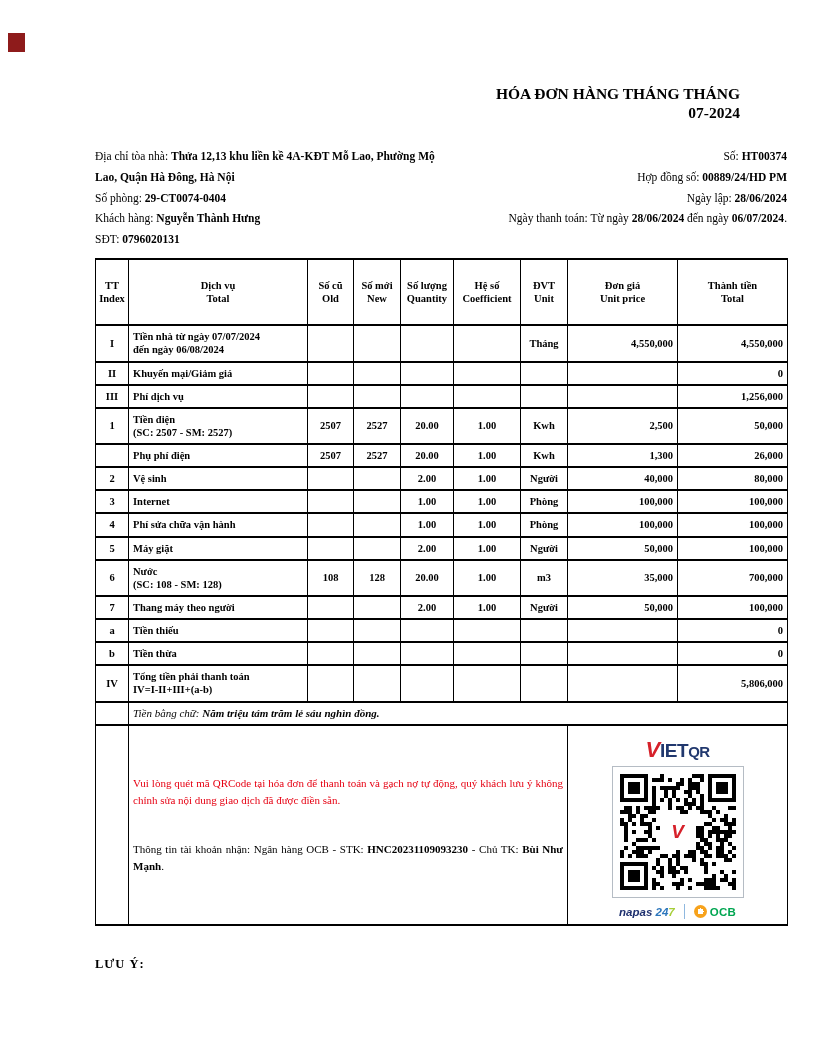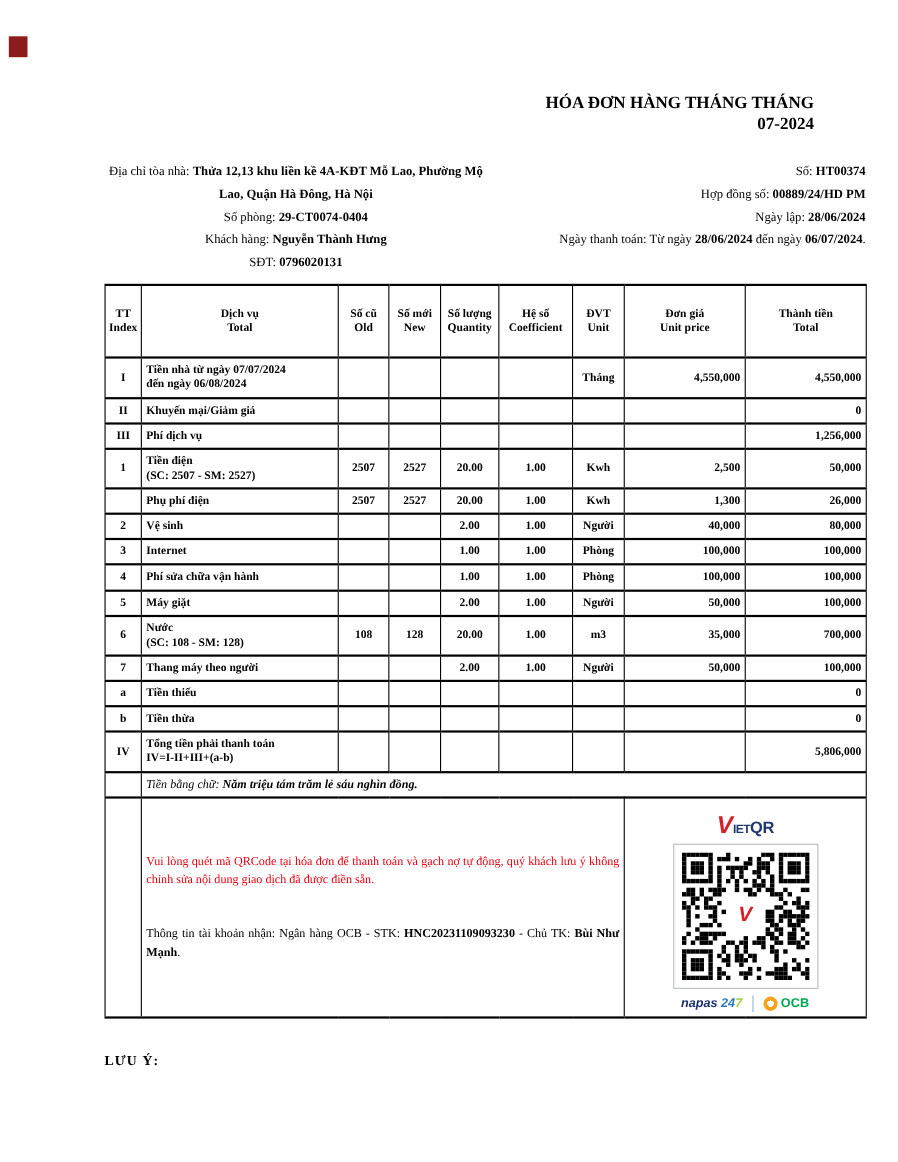--- a/index.html
+++ b/index.html
@@ -20,21 +20,21 @@
   .lm-y4 { left:40px; top:15px; width:9px;  height:9px;  background:#f2a71b; }
   .lm-t1 { left:9px;  top:22px; width:31px; height:11px; background:#18a49a; }
   .lm-t2 { left:17px; top:33px; width:15px; height:12px; background:#18a49a; }
   .logo-text { margin-left:5px; font-family:"Liberation Sans", sans-serif; font-weight:bold;
                font-size:17px; line-height:15px; color:#3b3476; letter-spacing:-0.3px; }
   .logo-text .reg { font-size:8px; vertical-align:super; }
 
   
   .title { position:absolute; top:84px; right:76px; width:264px; text-align:right;
            font-weight:bold; font-size:15.5px; line-height:19px; }
-  .info-left { position:absolute; left:95px; top:146px; width:348px; font-size:11.5px; line-height:20.8px;text-align:center; }
+  .info-left { position:absolute; left:95px; top:146px; width:348px; font-size:11.5px; line-height:20.8px; }
   .info-right { position:absolute; right:29px; top:146px; width:370px; text-align:right; font-size:11.5px; line-height:20.8px; }
 
   
   table.inv { position:absolute; left:95px; top:258px; width:692px; border-collapse:collapse;
               font-size:10.5px; table-layout:fixed; }
   table.inv th, table.inv td { border-left:1px solid #000; border-right:1px solid #000;
               border-top:2px solid #000; border-bottom:2px solid #000;
               padding:4px 4px; vertical-align:middle; line-height:1.25; }
   table.inv th { text-align:center; font-weight:bold; padding:19px 2px; }
   td.c-center { text-align:center; }
@@ -43,21 +43,21 @@
   tr.qr-row td { height:200px; }
   td.words-cell { padding-left:17px; font-size:11px; }
   td.note-cell { padding:10px 4px 10px 18px; vertical-align:middle; }
   .red-note { color:#e60012; font-size:11px; line-height:1.55; text-align:justify; margin-bottom:32px; }
   .acct { font-size:11px; line-height:1.55; text-align:justify; }
 
   
   td.qr-cell { padding:0; vertical-align:top; }
   .vietqr { text-align:center; margin-top:8px; font-family:"Liberation Sans", sans-serif; line-height:22px; }
   .vietqr .v  { color:#d6212a; font-weight:bold; font-style:italic; font-size:22px; }
-  .vietqr .iet{ color:#21386e; font-weight:bold; font-size:11px; letter-spacing:-0.5px; }
+  .vietqr .iet{ color:#21386e; font-weight:bold; font-size:19px; letter-spacing:-0.5px; }
   .vietqr .qr { color:#21386e; font-weight:bold; font-size:15px; letter-spacing:-0.5px; }
   .qr-box { position:relative; width:132px; height:132px; margin:2px auto 0 auto;
             border:1px solid #b5bcc4; background:#fff; padding:7px; }
   .qr-box svg { display:block; }
   .qr-v { position:absolute; left:50%; top:50%; transform:translate(-50%,-52%);
           color:#d6212a; font-family:"Liberation Sans", sans-serif; font-weight:bold;
           font-style:italic; font-size:19px; }
   .bank-logos { display:flex; justify-content:center; align-items:center; gap:9px; margin-top:6px;
                 font-family:"Liberation Sans", sans-serif; }
   .napas { font-weight:bold; font-style:italic; font-size:11.5px; }

